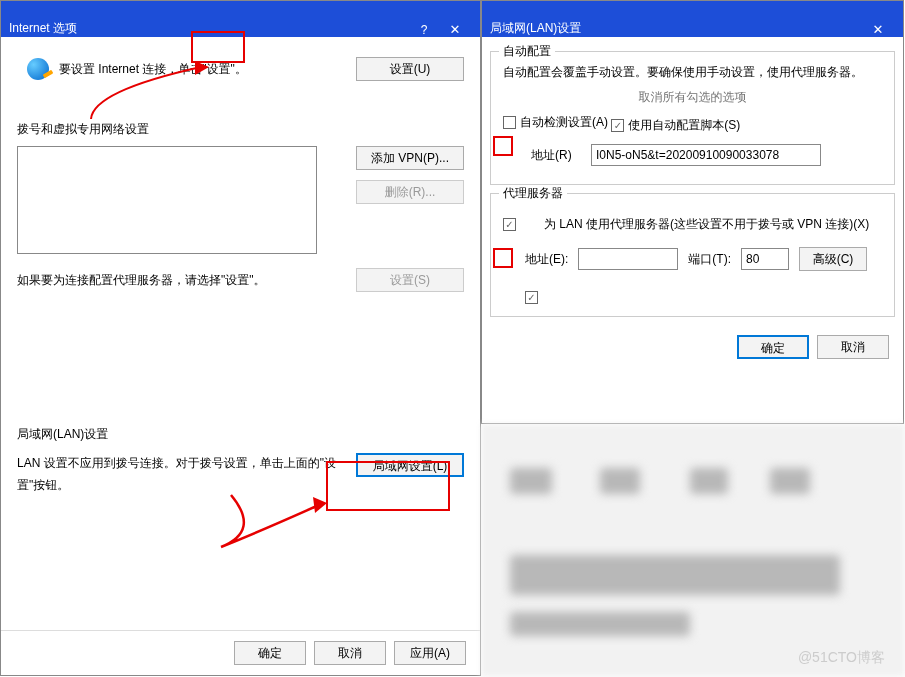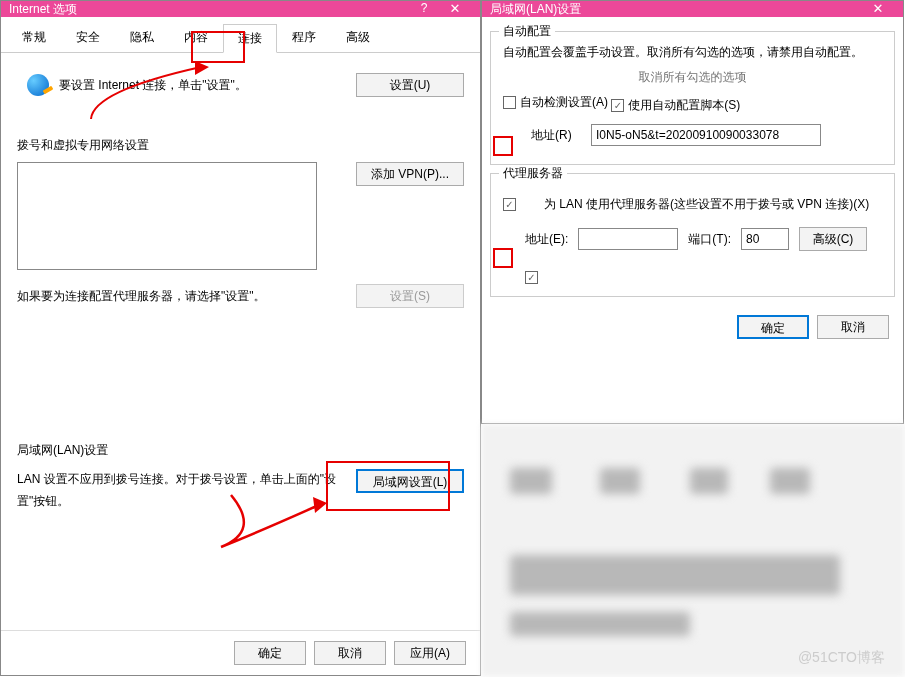--- a/index.html
+++ b/index.html
@@ -1,18 +1,18 @@
 <!DOCTYPE html>
 <html><head>
   <meta charset="utf-8">
   <style>
     * { box-sizing: border-box; margin: 0; padding: 0; }
     body { font-family: "Microsoft YaHei", "Segoe UI", sans-serif; font-size: 12px; background: #fff; width: 905px; height: 677px; position: relative; overflow: hidden; color: #000; }
     .dialog { position: absolute; border: 1px solid #888; background: #fff; }
-    .titlebar { background: #ec4899; color: #fff; height: 16px; display: flex; align-items: flex-start; padding: 0 8px; font-size: 12px; }
+    .titlebar { background: #1d4ed8; color: #fff; height: 36px; display: flex; align-items: flex-end; padding: 0 8px; font-size: 12px; }
     .titlebar .title { flex: 1; }
     .titlebar .help { width: 28px; text-align: center; }
     .titlebar .close { width: 34px; text-align: center; cursor: default; font-size: 13px; }
     .tabs { display: flex; padding: 6px 6px 0 6px; border-bottom: 1px solid #ccc; }
     .tab { padding: 5px 14px; border: 1px solid transparent; background: #fff; cursor: default; font-size: 12px; }
     .tab.active { border: 1px solid #ccc; border-bottom: 1px solid #fff; position: relative; top: 1px; }
     .tab-hl { position: absolute; border: 2px solid #e60000; width: 54px; height: 32px; }
     .section { padding: 10px 16px; }
     .row { display: flex; align-items: center; gap: 10px; margin-bottom: 6px; }
     .globe { width: 22px; height: 22px; display: inline-block; background: radial-gradient(circle at 30% 30%, #6cf, #06c); border-radius: 50%; position: relative; margin-left: 10px; }
@@ -40,45 +40,37 @@
 </head>
 <body>
 
 <div class="dialog" style="left:0; top:0; width:481px; height:676px;">
   <div class="titlebar">
     <span class="title">Internet 选项</span>
     <span class="help">?</span>
     <span class="close">✕</span>
   </div>
 
-  <div class="tabs">
-    <div class="tab">常规</div>
-    <div class="tab">安全</div>
-    <div class="tab">隐私</div>
-    <div class="tab">内容</div>
-    <div class="tab active">连接</div>
-    <div class="tab">程序</div>
-    <div class="tab">高级</div>
-  </div>
   <div class="tab-hl" style="left:190px; top:30px;"></div>
 
   <div class="section" style="padding-top:20px;">
     <div class="row">
       <span class="globe"></span>
       <span class="label" style="flex:1;">要设置 Internet 连接，单击"设置"。</span>
       <div class="btn">设置(U)</div>
     </div>
   </div>
 
   <div class="section" style="padding-top:24px;">
     <div class="label" style="margin-bottom:8px;">拨号和虚拟专用网络设置</div>
     <div class="row" style="align-items:flex-start;">
       <div class="listbox"></div>
       <div style="display:flex; flex-direction:column; gap:10px; margin-left:auto;">
         <div class="btn">添加 VPN(P)...</div>
+        <div class="btn disabled">删除(R)...</div>
       </div>
     </div>
     <div class="row" style="margin-top:6px;">
       <span class="label" style="flex:1;">如果要为连接配置代理服务器，请选择"设置"。</span>
       <div class="btn disabled">设置(S)</div>
     </div>
   </div>
 
   <div class="section" style="margin-top:108px;">
     <div class="label" style="margin-bottom:10px;">局域网(LAN)设置</div>
@@ -106,21 +98,21 @@
 </div>
 
 <div class="dialog" style="left:481px; top:0; width:423px; height:424px;">
   <div class="titlebar">
     <span class="title">局域网(LAN)设置</span>
     <span class="close">✕</span>
   </div>
 
   <div class="group-box" style="margin-top:14px;">
     <span class="group-title">自动配置</span>
-    <div class="label" style="margin-bottom:8px;">自动配置会覆盖手动设置。取消所有勾选的选项，请禁用自动配置。</div>
+    <div class="label" style="margin-bottom:8px;">自动配置会覆盖手动设置。要确保使用手动设置，使用代理服务器。</div>
     <div class="red-note" style="text-align:center; margin:4px 0 8px 0;">取消所有勾选的选项</div>
     <div class="checkbox" style="margin-bottom:8px;">
       <span class="cbx"></span>
       <span class="label">自动检测设置(A)</span>
     </div>
     <div class="checkbox" style="margin-bottom:10px;">
       <span class="cbx checked"></span>
       <span class="label">使用自动配置脚本(S)</span>
     </div>
     <div class="row" style="padding-left:28px;">

